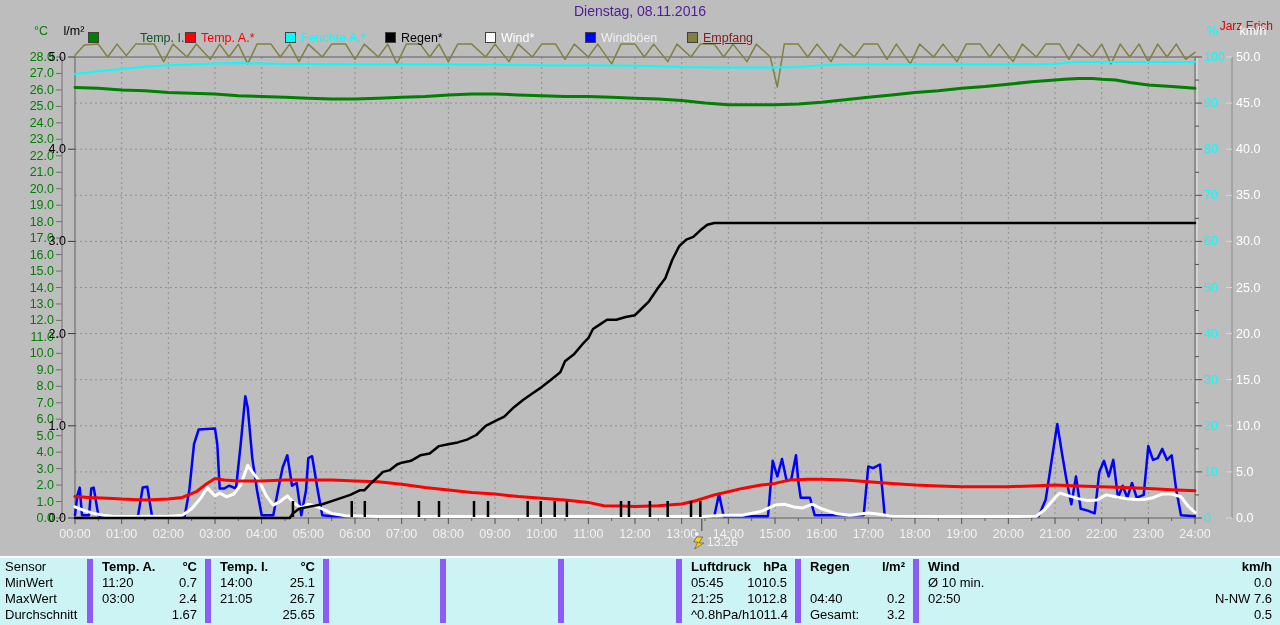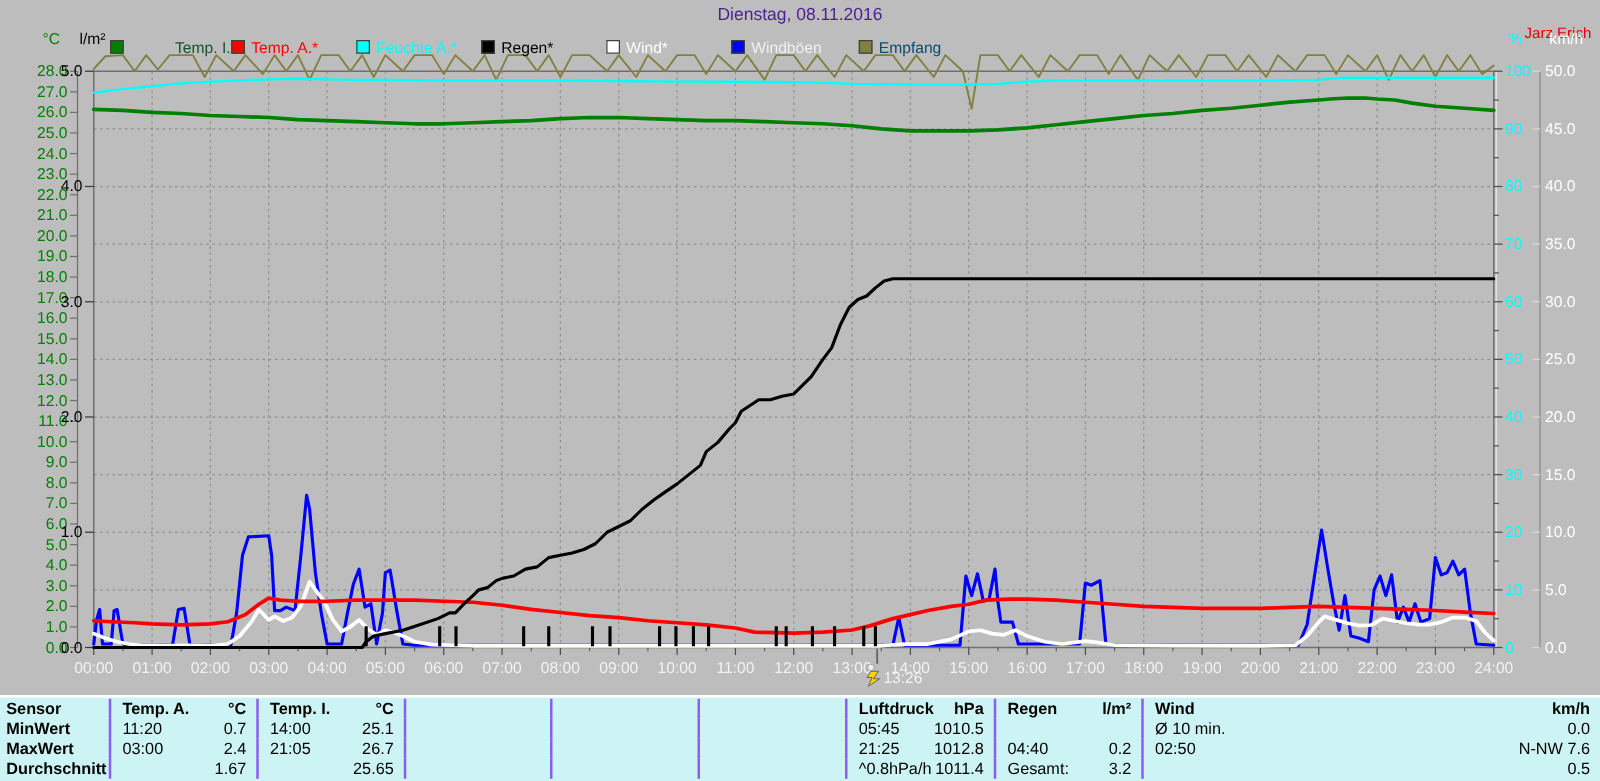--- a/index.html
+++ b/index.html
@@ -11,22 +11,22 @@
   .axis-hdr{top:24px;font-size:12.5px;}
   #chart-svg{position:absolute;left:0;top:0;}
   .legend-item{position:absolute;top:31px;height:14px;font-size:12.5px;white-space:nowrap;}
   .legend-item .sq{display:inline-block;width:9px;height:9px;border:1px solid #404040;
                    vertical-align:-1px;margin-right:5px;}
   #info-table{position:absolute;left:0;top:556px;width:1280px;height:69px;background:#cdf4f4;
               border-top:2px solid #ffffff;display:grid;grid-auto-rows:16px;padding-top:1px;
               box-sizing:border-box;color:#000;}
   .tcell{display:flex;justify-content:space-between;align-items:center;
          font-size:13px;line-height:16px;padding:0 8px 0 9px;overflow:hidden;white-space:nowrap;}
-  .tcell.lbl{font-weight:bold;justify-content:flex-start;padding-left:5px;}
-  .tcell.bordered{border-left:2px solid #8b5cf6;}
+  .tcell.lbl{font-weight:normal;justify-content:flex-start;padding-left:5px;}
+  .tcell.bordered{border-left:6px solid #8b5cf6;}
   .tcell.hdr-row{font-weight:bold;}
 </style>
 </head>
 <body>
 
 <div class="screen">
   <svg id="chart-svg" width="1280" height="556" style="font-family:&quot;Liberation Sans&quot;,sans-serif;">
       <g stroke="#8f8f8f" stroke-width="1" stroke-dasharray="2 3">
         <line x1="121.66666666666666" y1="57" x2="121.66666666666666" y2="518"></line>
         <line x1="168.33333333333331" y1="57" x2="168.33333333333331" y2="518"></line>
@@ -316,21 +316,21 @@
   <div class="abs axis-hdr" style="left:1197px;width:30px;text-align:center;color:#00ffff;">%</div>
   <div class="abs axis-hdr" style="left:1230px;width:46px;text-align:center;color:#fff;">km/h</div>
 
   <div id="legend">
       <div class="legend-item" style="left: 88px;"><span class="sq" style="background: rgb(0, 128, 0);"></span><span style="color: #14532d; margin-left: 36px;">Temp. I.*</span></div>
       <div class="legend-item" style="left: 185px;"><span class="sq" style="background: rgb(255, 0, 0);"></span><span style="color: rgb(255, 0, 0);">Temp. A.*</span></div>
       <div class="legend-item" style="left: 285px;"><span class="sq" style="background: rgb(0, 255, 255);"></span><span style="color: rgb(0, 255, 255);">Feuchte A.*</span></div>
       <div class="legend-item" style="left: 385px;"><span class="sq" style="background: rgb(0, 0, 0);"></span><span style="color: rgb(0, 0, 0);">Regen*</span></div>
       <div class="legend-item" style="left: 485px;"><span class="sq" style="background: rgb(255, 255, 255);"></span><span style="color: rgb(255, 255, 255);">Wind*</span></div>
       <div class="legend-item" style="left: 585px;"><span class="sq" style="background: rgb(0, 0, 255);"></span><span style="color: rgb(240, 240, 240);">Windböen</span></div>
-      <div class="legend-item" style="left: 687px;"><span class="sq" style="background: rgb(128, 128, 64);"></span><span style="color: #0c4a6e;">Empfang</span></div>
+      <div class="legend-item" style="left: 687px;"><span class="sq" style="background: rgb(128, 128, 64);"></span><span style="color: #7f1d1d; text-decoration: underline;">Empfang</span></div>
     </div>
 
   <div id="info-table" style="grid-template-columns: 87px 118px 118px 117px 118px 118px 119px 118px 367px;">
       <div class="tcell lbl">Sensor</div>
       <div class="tcell bordered hdr-row">
         <span>Temp. A.</span>
         <span>°C</span>
       </div>
       <div class="tcell bordered hdr-row">
         <span>Temp. I.</span>

